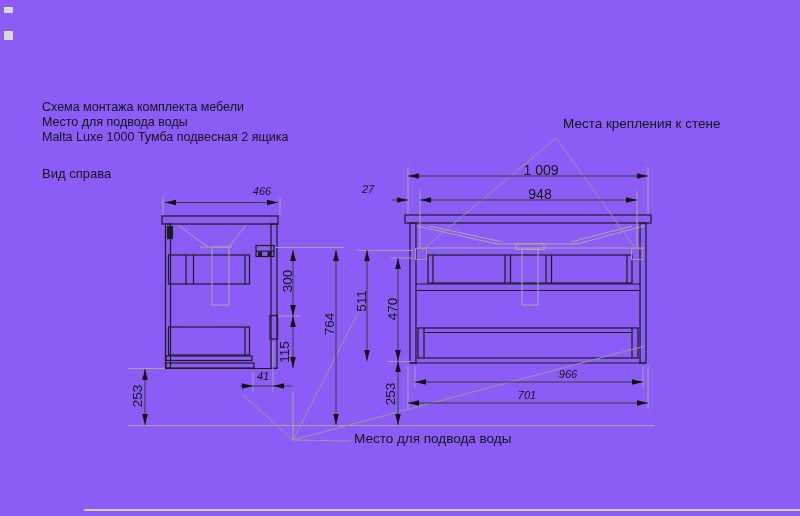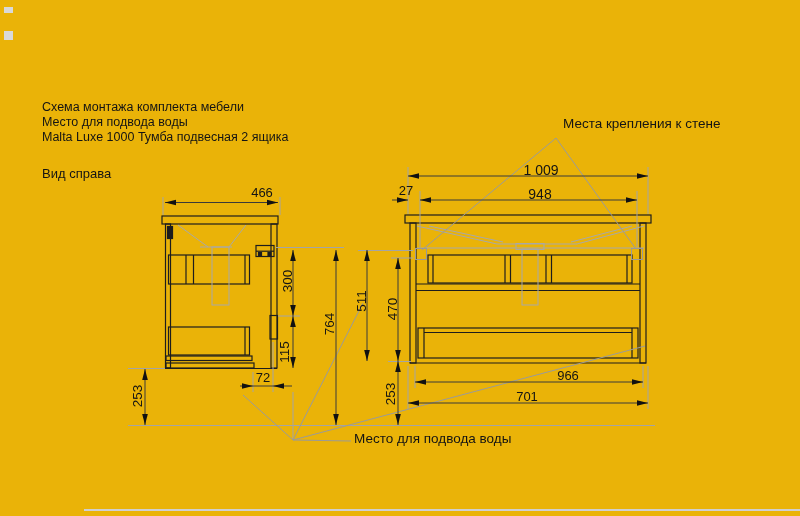--- a/index.html
+++ b/index.html
@@ -1,24 +1,24 @@
 <!DOCTYPE html>
 <html><head>
 <meta charset="utf-8">
 <style>
   html,body{margin:0;padding:0;background:#fff;}
   #stage{
-    position:relative;width:800px;height:516px;background:#eab308;overflow:hidden;
+    position:relative;width:800px;height:516px;background:#8b5cf6;overflow:hidden;
     font-family:"Liberation Sans", sans-serif;color:#111;
   }
   #drawing{position:absolute;left:0;top:0;}
   .t{position:absolute;white-space:nowrap;color:#141414;}
   .doc{font-size:12.5px;line-height:15px;}
   .lbl{font-size:13.5px;}
-  .dim{font-size:13px;transform:translateX(-50%);}
+  .dim{font-size:11px;transform:translateX(-50%);font-style:italic;}
   .dimbig{font-size:14px;transform:translateX(-50%);}
   .dimv{font-size:13.5px;transform:translate(-50%,-50%) rotate(-90deg);}
   .artifact{position:absolute;background:#d9d9d9;}
 </style>
 </head>
 <body>
 
 <div id="stage">
 
   <div class="artifact" style="left:4px;top:7px;width:9px;height:6px;"></div>
@@ -184,24 +184,24 @@
   <div class="t doc" style="left:42px;top:115px;">Место для подвода воды</div>
   <div class="t doc" style="left:42px;top:130px;">Malta Luxe 1000 Тумба подвесная 2 ящика</div>
 
   <div class="t lbl" style="left:42px;top:166px;font-size:13px;">Вид справа</div>
   <div class="t lbl" style="left:563px;top:116px;text-align:center;">Места крепления к стене</div>
   <div class="t lbl" style="left:354px;top:431px;">Место для подвода воды</div>
 
   <div class="t dim" style="left:262px;top:185px;">466</div>
   <div class="t dimbig" style="left:541px;top:162px;">1 009</div>
   <div class="t dimbig" style="left:540px;top:186px;">948</div>
-  <div class="t dim" style="left:406px;top:183px;text-align:right;">27</div>
+  <div class="t dim" style="left:368px;top:183px;text-align:right;">27</div>
   <div class="t dim" style="left:529px;top:368px;margin-left:39px;">966</div>
   <div class="t dim" style="left:527px;top:389px;">701</div>
-  <div class="t dim" style="left:263px;top:370px;">72</div>
+  <div class="t dim" style="left:263px;top:370px;">41</div>
 
   <div class="t dimv" style="left:287px;top:281px;">300</div>
   <div class="t dimv" style="left:284px;top:352px;">115</div>
   <div class="t dimv" style="left:329px;top:324px;">764</div>
   <div class="t dimv" style="left:361px;top:301px;">511</div>
   <div class="t dimv" style="left:392px;top:309px;">470</div>
   <div class="t dimv" style="left:137px;top:396px;">253</div>
   <div class="t dimv" style="left:390px;top:394px;">253</div>
 
 </div>

